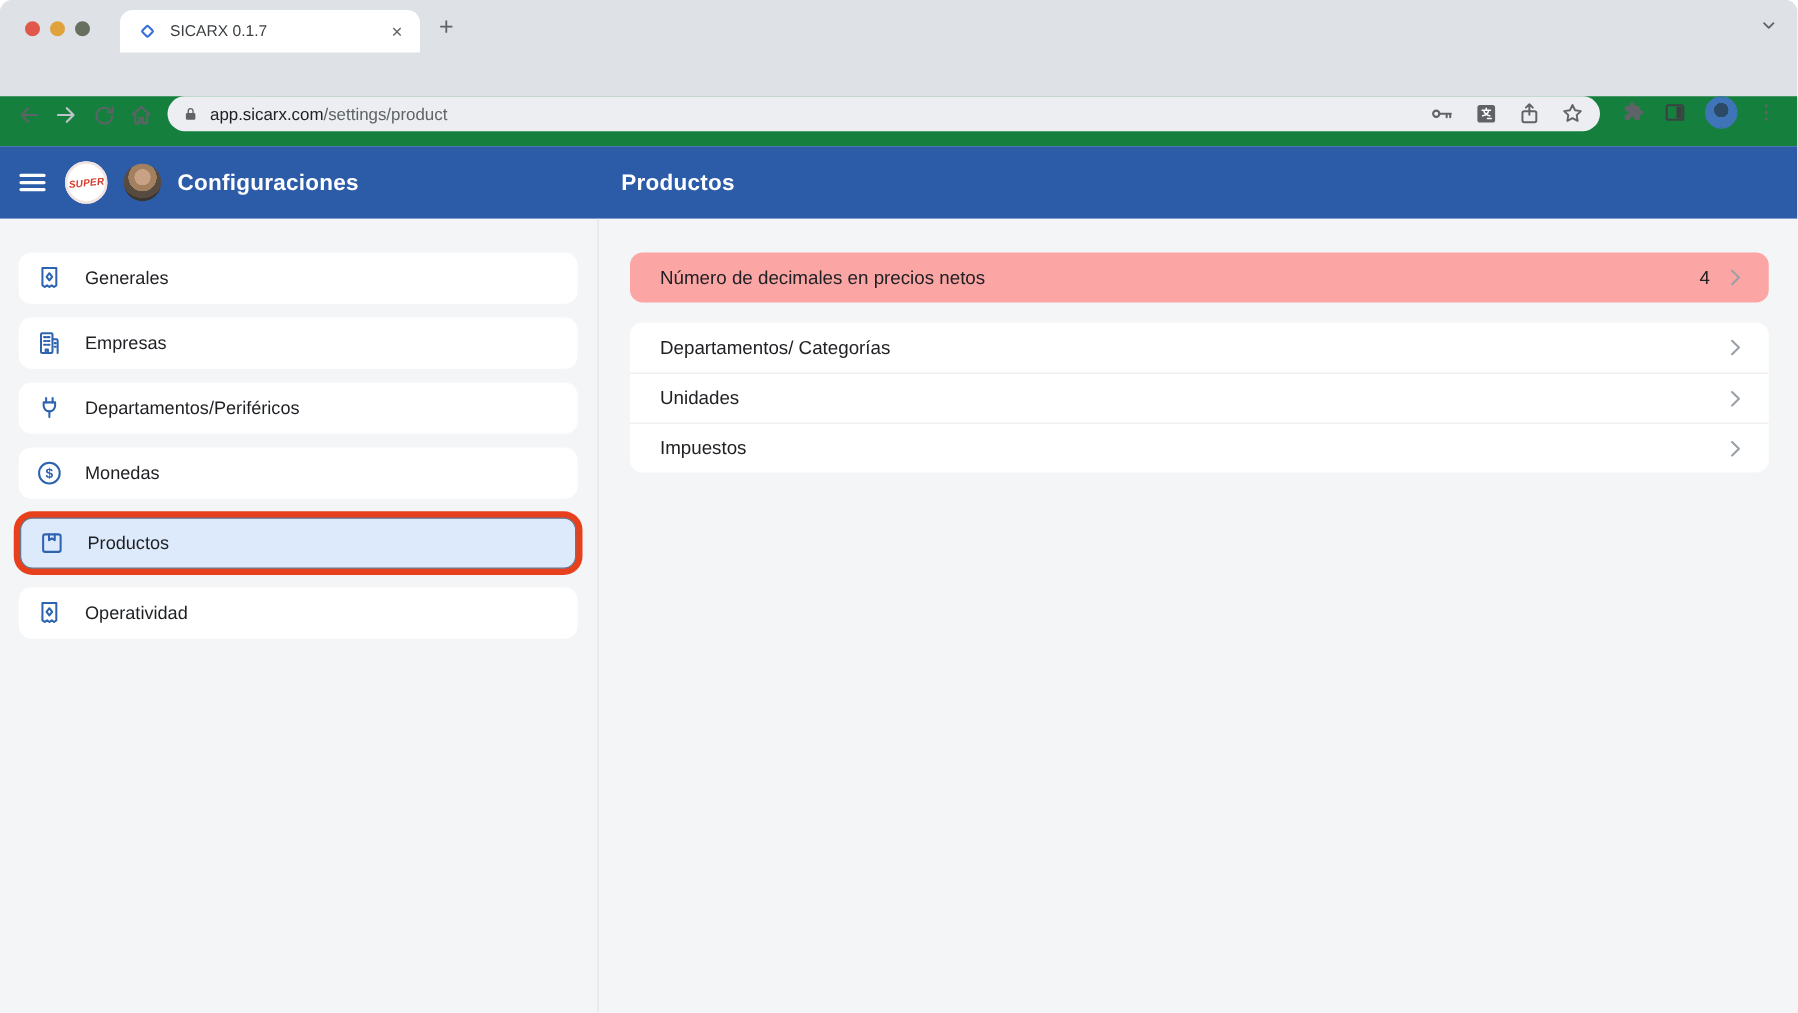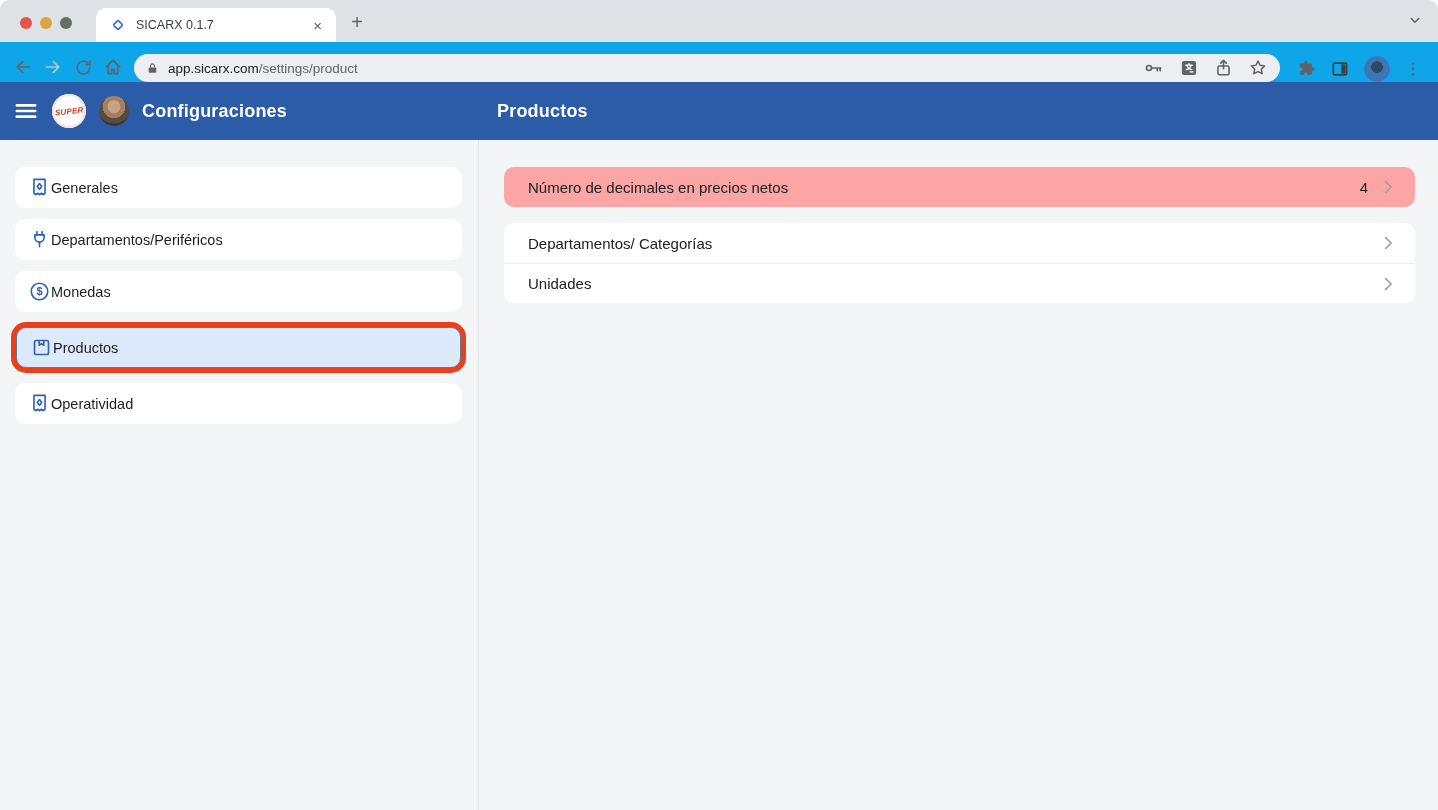--- a/index.html
+++ b/index.html
@@ -13,21 +13,21 @@
   .tl-red   { background:#e2574c; }
   .tl-yellow{ background:#dfa23c; }
   .tl-green { background:#67705f; }
   .tab { position:absolute; left:96px; top:8px; width:240px; height:34px; background:#ffffff; border-radius:10px 10px 0 0; display:flex; align-items:center; padding:0 10px 0 14px; }
   .tab-title { font-size:12.5px; color:#3c4043; margin-left:10px; white-space:nowrap; overflow:hidden; flex:1; }
   .tab-close { font-size:15px; color:#5f6368; cursor:default; padding:0 4px; }
   .newtab { position:absolute; left:344px; top:9px; width:26px; height:26px; display:flex; align-items:center; justify-content:center; font-size:20px; color:#5f6368; font-weight:300; }
   .tab-search { position:absolute; right:14px; top:11px; }
 
   
-  .toolbar { height:40px; background:#0ea5e9; display:flex; align-items:flex-end; padding:0 8px; flex:0 0 auto; }
+  .toolbar { height:40px; background:#15803d; display:flex; align-items:flex-start; padding:0 8px; flex:0 0 auto;margin-top:35px; }
   .navbtn { width:30px; height:30px; display:flex; align-items:center; justify-content:center; flex:0 0 auto; }
   .omnibox { flex:1; height:28px; background:#eceef1; border-radius:14px; display:flex; align-items:center; padding:0 12px; margin:0 6px; min-width:0; }
   .url { font-size:13.5px; margin-left:9px; white-space:nowrap; }
   .url .host { color:#202124; }
   .url .path { color:#5f6368; }
   .omni-right { margin-left:auto; display:flex; align-items:center; gap:15px; }
   .tb-right { display:flex; align-items:center; gap:14px; padding:0 8px 0 10px; }
   .avatar-chrome { width:26px; height:26px; border-radius:50%; background:radial-gradient(circle at 50% 42%, #2c4a66 0 31%, #3f74b8 32% 100%); border:1px solid #3f74b8; }
 
   
@@ -36,21 +36,21 @@
   .hdr-right { display:flex; align-items:center; padding-left:18px; }
   .hdr-title { color:#ffffff; font-size:18px; font-weight:700; letter-spacing:.2px; }
   .logo { width:34px; height:34px; border-radius:50%; background:#ffffff; display:flex; align-items:center; justify-content:center; box-shadow:inset 0 0 0 2px #f1e3df; flex:0 0 auto; }
   .logo span { color:#d43b28; font-size:8px; font-weight:800; font-style:italic; transform:rotate(-6deg); letter-spacing:.2px; }
   .avatar-user { width:30px; height:30px; border-radius:50%; flex:0 0 auto;
      background:radial-gradient(circle at 50% 36%, #c9a185 0 26%, #a3805f 27% 46%, #564b3e 47% 68%, #3a352e 69% 100%); }
 
   
   .content { flex:1; display:flex; background:#f4f5f7; min-height:0; }
   .sidebar { width:479px; flex:0 0 auto; border-right:1px solid #e2e4e9; padding:27px 16px 0 15px; display:flex; flex-direction:column; gap:11px; }
-  .nav-card { height:41px; background:#ffffff; border-radius:10px; display:flex; align-items:center; gap:0; padding-left:13px; font-size:14.5px; color:#1d1f23; }
+  .nav-card { height:41px; background:#ffffff; border-radius:10px; display:flex; align-items:center; gap:17px; padding-left:13px; font-size:14.5px; color:#1d1f23; }
   .nav-card.sel { background:#ddeafc; border:1px solid #64788c; box-shadow:0 0 0 5px #e8401c; margin:4px 1px; }
   .nav-icon { width:23px; height:23px; flex:0 0 auto; display:block; }
 
   .main { flex:1; padding:27px 23px 0 25px; display:flex; flex-direction:column; gap:16px; min-width:0; }
   .row-card { background:#fca5a5; border-radius:10px; height:40px; display:flex; align-items:center; padding:0 17px 0 24px; }
   .row-label { font-size:15px; color:#202124; }
   .row-end { margin-left:auto; display:flex; align-items:center; gap:10px; }
   .row-value { font-size:15px; color:#202124; }
   .group-card { background:#ffffff; border-radius:10px; }
   .g-row { height:40px; display:flex; align-items:center; padding:0 17px 0 24px; }
@@ -168,20 +168,28 @@
     <div class="sidebar">
 
       <div class="nav-card">
         <svg class="nav-icon" viewBox="0 0 24 24" fill="none" stroke="#2e63b0" stroke-width="1.7" stroke-linecap="round" stroke-linejoin="round">
             <path d="M6.2 3.5h11.6V18l-1.93 1.45L14 18l-1.95 1.45L10.1 18l-1.95 1.45L6.2 18z"></path>
             <path d="M12 7.9l2.35 3-2.35 3-2.35-3z"></path>
           </svg>
         <span>Generales</span>
       </div>
 
+      <div class="nav-card">
+        <svg class="nav-icon" viewBox="0 0 24 24" fill="none" stroke="#2e63b0" stroke-width="1.7" stroke-linecap="round" stroke-linejoin="round">
+            <rect x="5" y="3.7" width="9.6" height="16.6" rx="1"></rect>
+            <path d="M14.6 8.8h3.3a1 1 0 0 1 1 1v10.5"></path>
+            <path d="M7.6 7h1.5M10.6 7h1.5M7.6 10.2h1.5M10.6 10.2h1.5M7.6 13.4h1.5M10.6 13.4h1.5M16.4 12h1M16.4 15h1M8.9 20.3v-2.9h1.9v2.9"></path>
+          </svg>
+        <span>Empresas</span>
+      </div>
 
       <div class="nav-card">
         <svg class="nav-icon" viewBox="0 0 24 24" fill="none" stroke="#2e63b0" stroke-width="1.7" stroke-linecap="round" stroke-linejoin="round">
             <path d="M9.3 3.6v3.6M14.7 3.6v3.6"></path>
             <path d="M7.2 7.2h9.6v2.7a4.8 4.8 0 0 1-9.6 0z"></path>
             <path d="M12 14.7v4.8"></path>
           </svg>
         <span>Departamentos/Periféricos</span>
       </div>
 
@@ -236,17 +244,25 @@
           </span>
         </div>
         <div class="g-row">
           <span class="row-label">Unidades</span>
           <span class="row-end">
             <svg width="20" height="20" viewBox="0 0 24 24">
                 <path d="M9.2 5.6l6.6 6.4-6.6 6.4" fill="none" stroke="#9aa0a6" stroke-width="2" stroke-linecap="round" stroke-linejoin="round"></path>
               </svg>
           </span>
         </div>
+        <div class="g-row">
+          <span class="row-label">Impuestos</span>
+          <span class="row-end">
+            <svg width="20" height="20" viewBox="0 0 24 24">
+                <path d="M9.2 5.6l6.6 6.4-6.6 6.4" fill="none" stroke="#9aa0a6" stroke-width="2" stroke-linecap="round" stroke-linejoin="round"></path>
+              </svg>
+          </span>
+        </div>
       </div>
 
     </div>
   </div>
 </div>
 
 </body></html>

